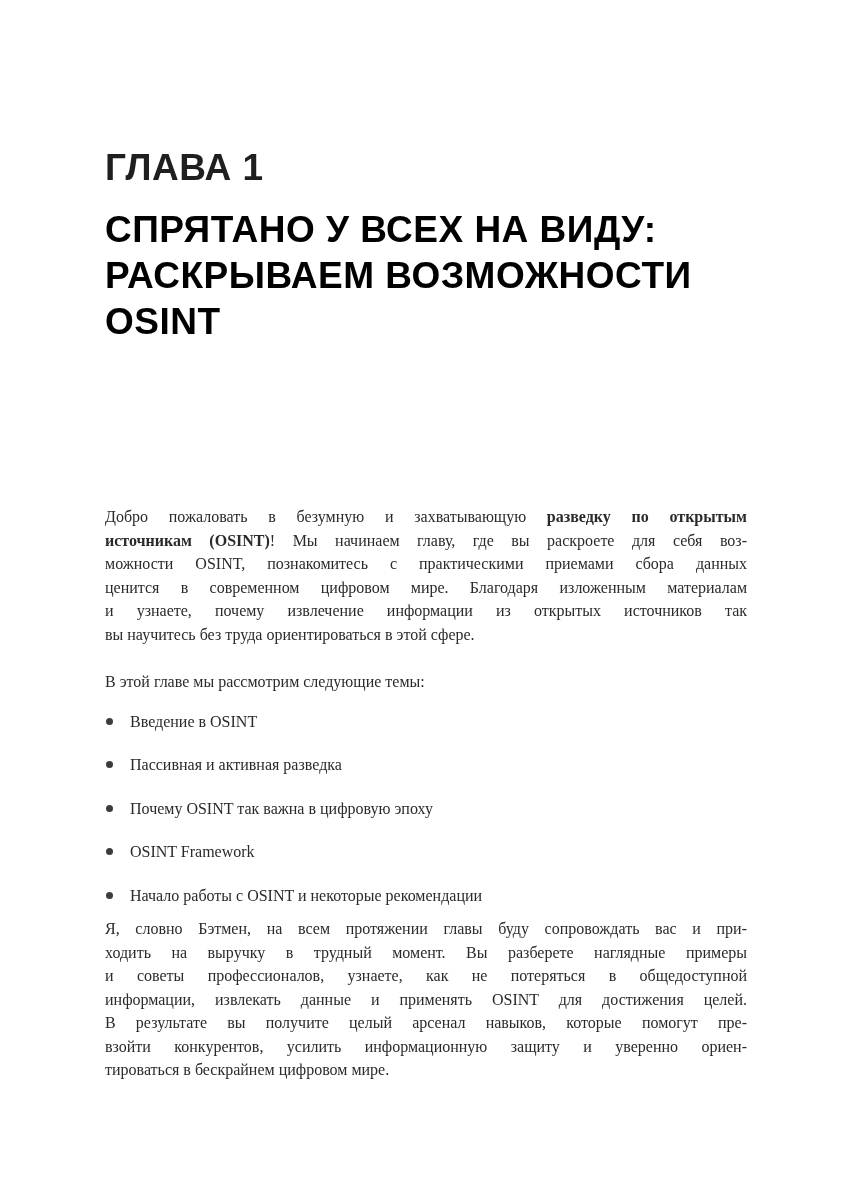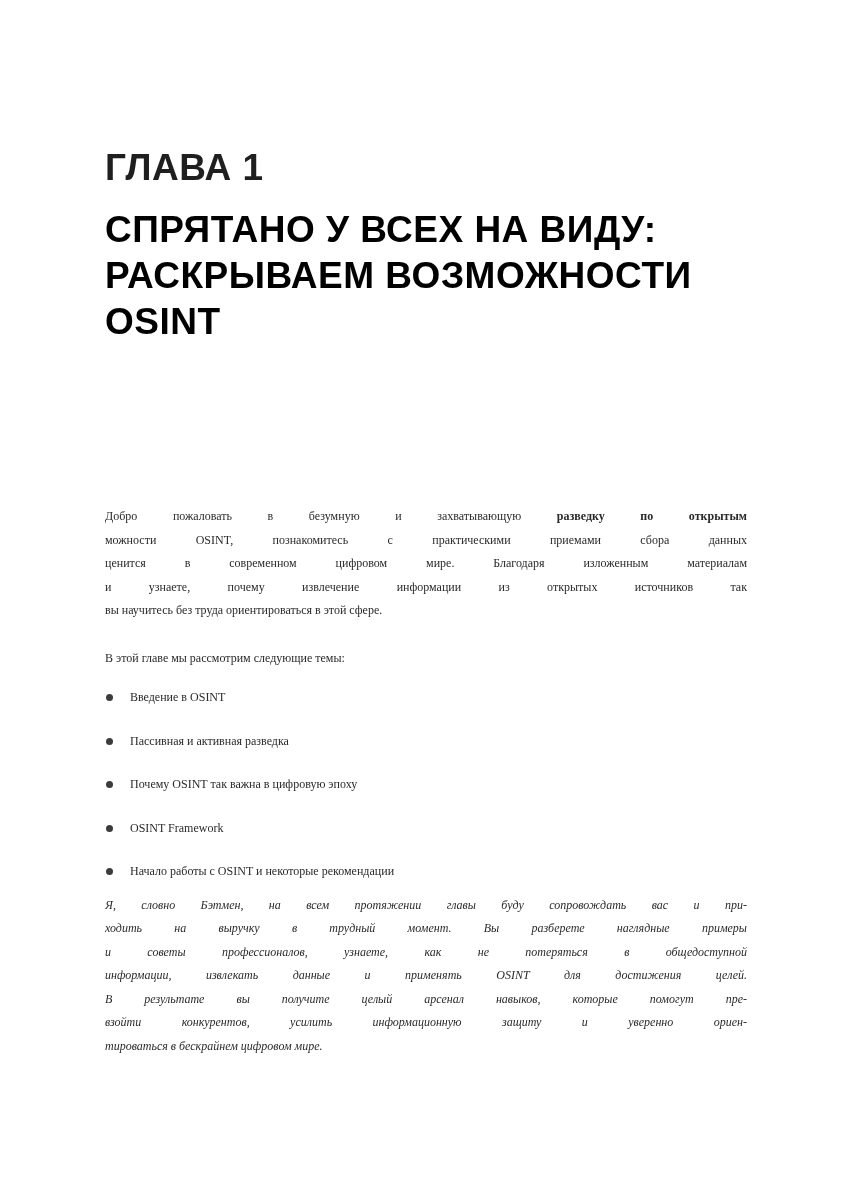--- a/index.html
+++ b/index.html
@@ -36,27 +36,27 @@
     font-family: "Liberation Sans", sans-serif;
     font-weight: 700;
     font-size: 37px;
     line-height: 46px;
     letter-spacing: 0.5px;
     color: #000000;
   }
   
   .body-text {
     color: #2a2a2a;
-    font-size: 12px;
+    font-size: 16px;
     line-height: 23.5px;
   }
   .para { margin-top: 0; }
   .para-lead    { margin-top: 160px; }
   .para-intro   { margin-top: 24px; }
-  .para-after   { margin-top: 10px; font-style: italic; }
+  .para-after   { margin-top: 10px; }
   .para-final   { margin-top: 12px; }
   .jline {
     text-align: justify;
     text-align-last: justify;
     white-space: normal;
   }
   .jline.last {
     text-align-last: left;
   }
   .b { font-weight: 700; }
@@ -90,20 +90,21 @@
     <div class="chapter-label">ГЛАВА 1</div>
 
     <div class="chapter-title">
       <div>СПРЯТАНО У ВСЕХ НА ВИДУ:</div>
       <div>РАСКРЫВАЕМ ВОЗМОЖНОСТИ</div>
       <div>OSINT</div>
     </div>
 
     <div class="body-text para para-lead">
       <div class="jline"><span>Добро пожаловать в безумную и захватывающую</span> <span class="b">разведку по открытым</span></div>
+      <div class="jline"><span class="b">источникам (OSINT)</span><span>! Мы начинаем главу, где вы раскроете для себя воз-</span></div>
       <div class="jline">можности OSINT, познакомитесь с практическими приемами сбора данных</div>
       <div class="jline">ценится в современном цифровом мире. Благодаря изложенным материалам</div>
       <div class="jline">и узнаете, почему извлечение информации из открытых источников так</div>
       <div class="jline last">вы научитесь без труда ориентироваться в этой сфере.</div>
     </div>
 
     <div class="body-text para para-intro">
       <div class="jline last">В этой главе мы рассмотрим следующие темы:</div>
     </div>
 

